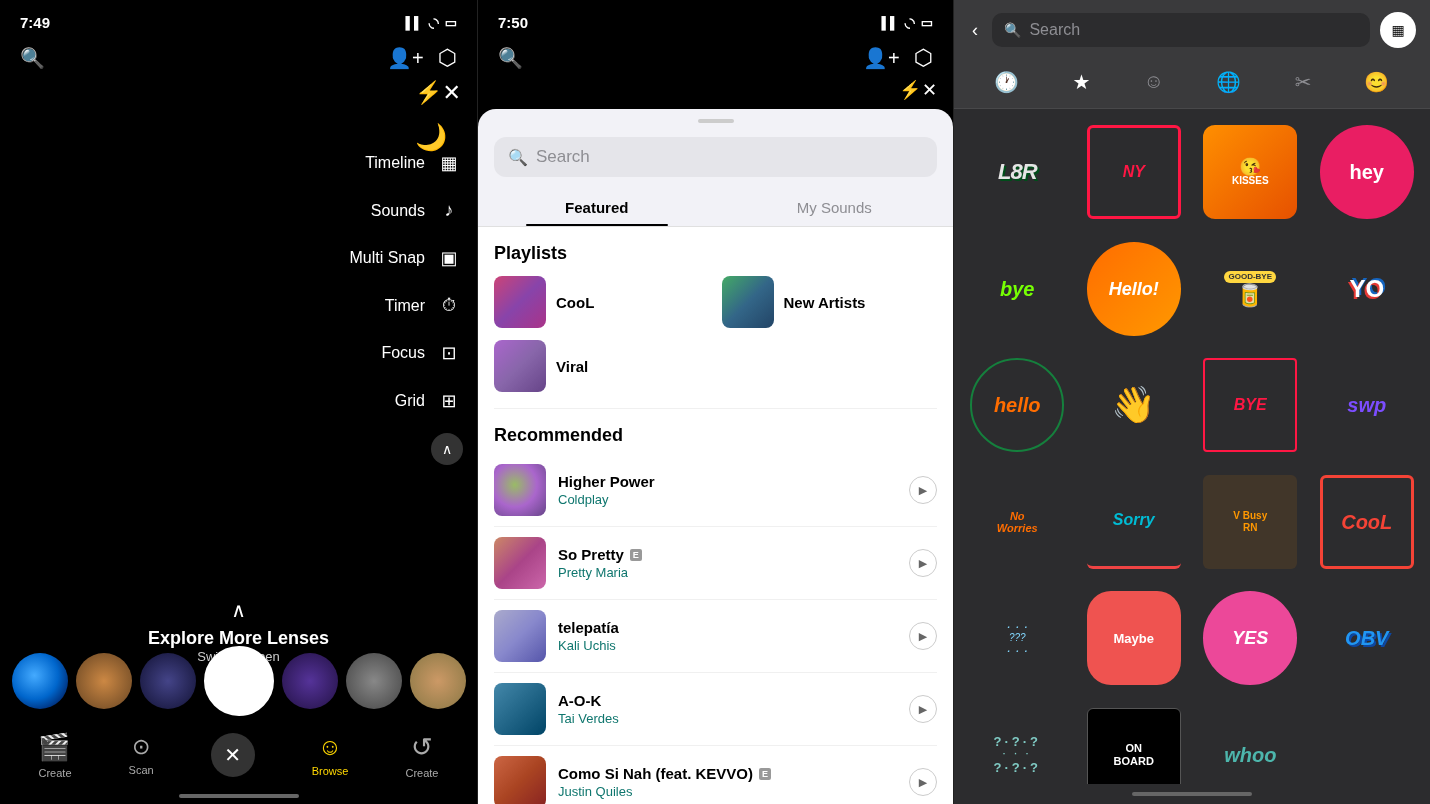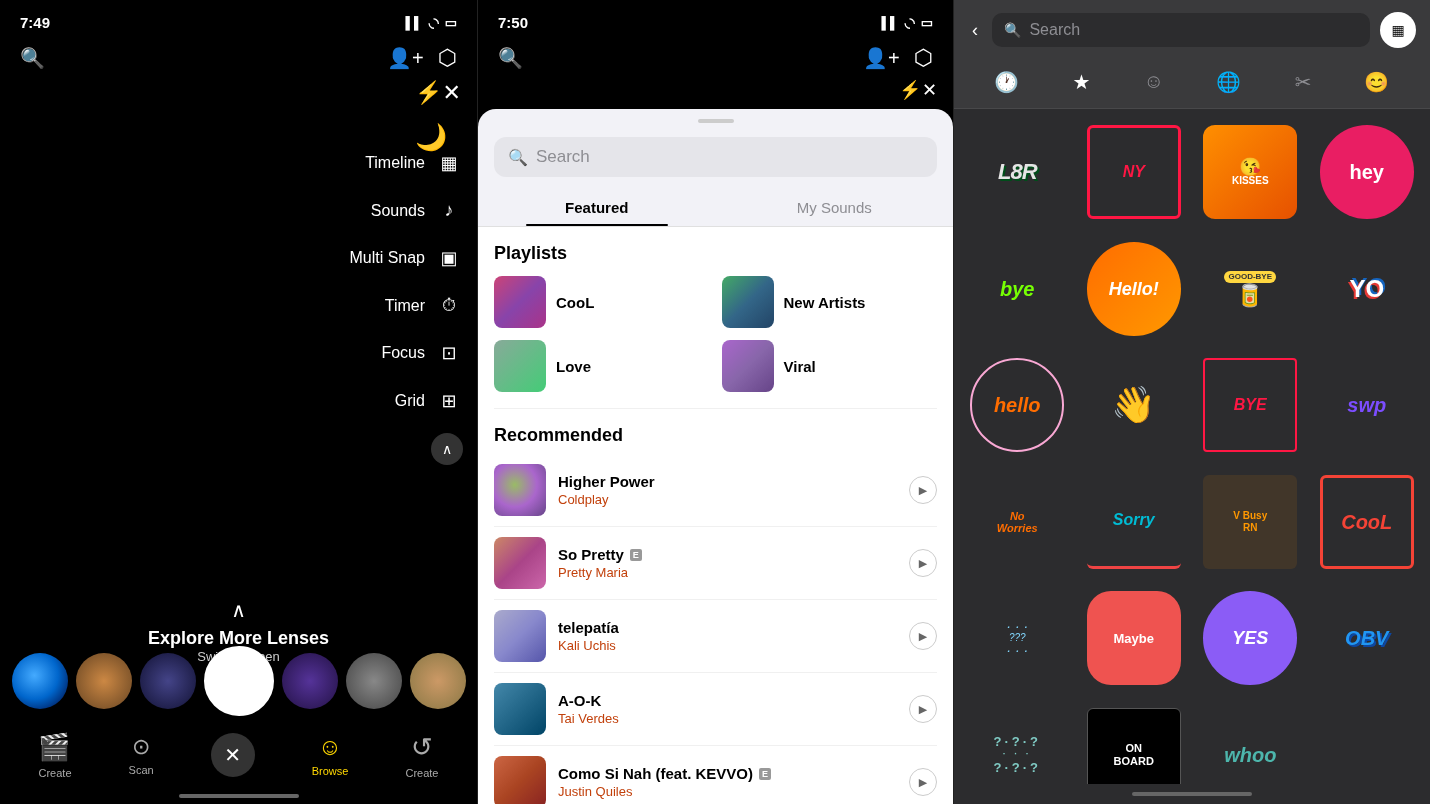--- a/index.html
+++ b/index.html
@@ -353,21 +353,21 @@
     .p2-song-title {
       font-size: 15px;
       font-weight: 600;
       color: #000;
       display: flex;
       align-items: center;
       gap: 6px;
     }
     .p2-song-artist {
       font-size: 13px;
-      color: #c2410c;
+      color: #0f766e;
       margin-top: 2px;
     }
     .p2-play-btn {
       width: 28px;
       height: 28px;
       border-radius: 50%;
       border: 1.5px solid #ccc;
       display: flex;
       align-items: center;
       justify-content: center;
@@ -480,21 +480,21 @@
       line-height: 1;
     }
 
     
     .s-l8r { color: #e5e5e5; font-size: 22px; font-weight: 900; font-style: italic; text-shadow: 2px 2px 0 #004d1a; letter-spacing: -1px; }
     .s-ny { color: #ff1744; font-size: 18px; font-weight: 900; font-style: italic; border: 3px solid #ff1744; padding: 2px 4px; }
     
     .s-bye { color: #76ff03; font-size: 20px; font-weight: 900; font-style: italic; }
     .s-yo { color: #fff; font-size: 24px; font-weight: 900; text-shadow: -2px 2px 0 #e53935, 2px -2px 0 #1565c0; }
     
-    .s-hello2 { color: #ff6d00; font-size: 20px; font-weight: 900; font-style: italic; border: 2px solid #f9a8d4; border-radius: 50%; padding: 6px; }
+    .s-hello2 { color: #ff6d00; font-size: 20px; font-weight: 900; font-style: italic; border: 2px solid #15803d; border-radius: 50%; padding: 6px; }
     .s-bye2 { color: #ff1744; font-size: 16px; font-weight: 900; border: 2px solid #ff1744; padding: 3px 6px; border-radius: 4px; font-style: italic; }
     .s-swp { color: #7c4dff; font-size: 20px; font-weight: 900; font-style: italic; }
     .s-gr8 { color: #e040fb; font-size: 24px; font-weight: 900; text-shadow: 2px 2px 0 #4a148c; }
     .s-sorry { color: #00bcd4; font-size: 16px; font-weight: 900; font-style: italic; border-bottom: 3px solid #ef4444; }
     .s-vbusyrn { color: #ff9800; font-size: 10px; font-weight: 900; text-align: center; background: rgba(255,152,0,0.1); border-radius: 6px; padding: 4px; line-height: 1.2; }
     
     .s-cool { color: #f44336; font-size: 20px; font-weight: 900; border: 3px solid #f44336; border-radius: 6px; padding: 4px 8px; font-style: italic; }
     
     .s-obv { color: #2196f3; font-size: 20px; font-weight: 900; font-style: italic; text-shadow: 2px 2px 0 #0d47a1; }
     .s-whoo { color: #4db6ac; font-size: 20px; font-weight: 700; font-style: italic; }
@@ -663,24 +663,20 @@
       <div class="p2-playlists-grid">
         <div class="p2-playlist-item">
           <div class="p2-playlist-thumb thumb-mood"></div>
           <span class="p2-playlist-name">CooL</span>
         </div>
         <div class="p2-playlist-item">
           <div class="p2-playlist-thumb thumb-new-artists"></div>
           <span class="p2-playlist-name">New Artists</span>
         </div>
         <div class="p2-playlist-item">
-          <div class="p2-playlist-thumb thumb-love"></div>
-          <span class="p2-playlist-name">Love</span>
-        </div>
-        <div class="p2-playlist-item">
           <div class="p2-playlist-thumb thumb-viral"></div>
           <span class="p2-playlist-name">Viral</span>
         </div>
       </div>
 
       <div class="p2-divider"></div>
 
       <div class="p2-section-title">Recommended</div>
 
       <div class="p2-song-item">
@@ -828,21 +824,21 @@
       <div class="sticker" style="color:#81d4fa;font-size:14px;display:flex;flex-direction:column;align-items:center;font-style:italic;font-weight:300;">
         <div>· · ·</div>
         <div style="font-size:10px;">???</div>
         <div>· · ·</div>
       </div>
     </div>
     <div class="p3-sticker-cell">
       <div class="sticker" style="background:#ef5350;color:#fff;border-radius:24px;font-size:13px;font-weight:700;padding:4px 10px;">Maybe</div>
     </div>
     <div class="p3-sticker-cell">
-      <div class="sticker" style="background:#8b5cf6;color:#fff;border-radius:50%;font-size:18px;font-weight:900;font-style:italic;">YES</div>
+      <div class="sticker" style="background:#ec4899;color:#fff;border-radius:50%;font-size:18px;font-weight:900;font-style:italic;">YES</div>
     </div>
 
     <div class="p3-sticker-cell">
       <div class="sticker s-obv">OBV</div>
     </div>
     <div class="p3-sticker-cell">
       <div class="sticker" style="color:#80cbc4;font-size:13px;letter-spacing:3px;display:flex;flex-direction:column;align-items:center;gap:2px;">
         <span>?·?·?</span>
         <span style="font-size:9px;">· · ·</span>
         <span>?·?·?</span>

